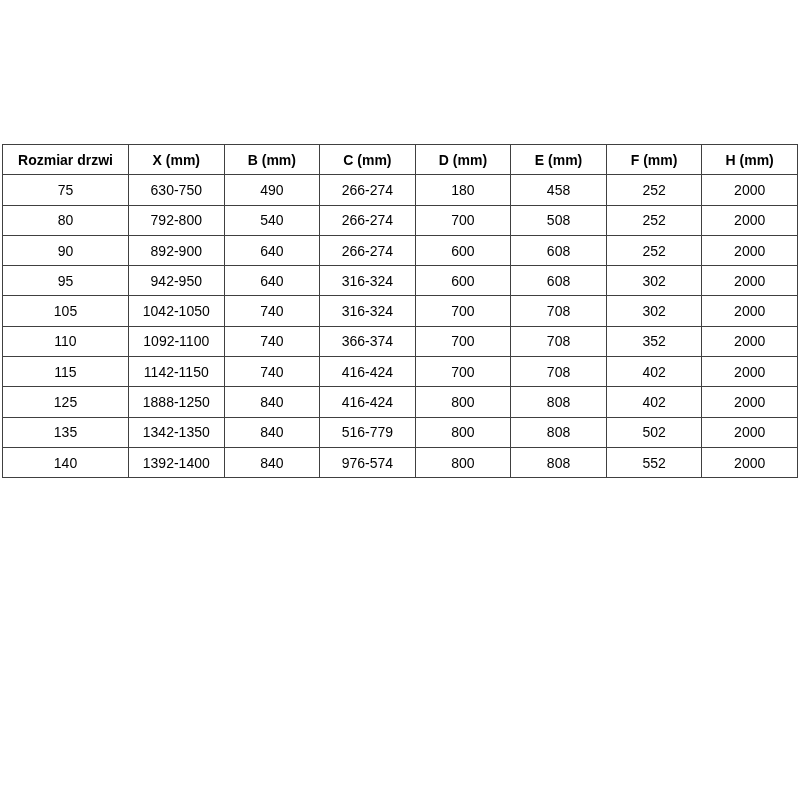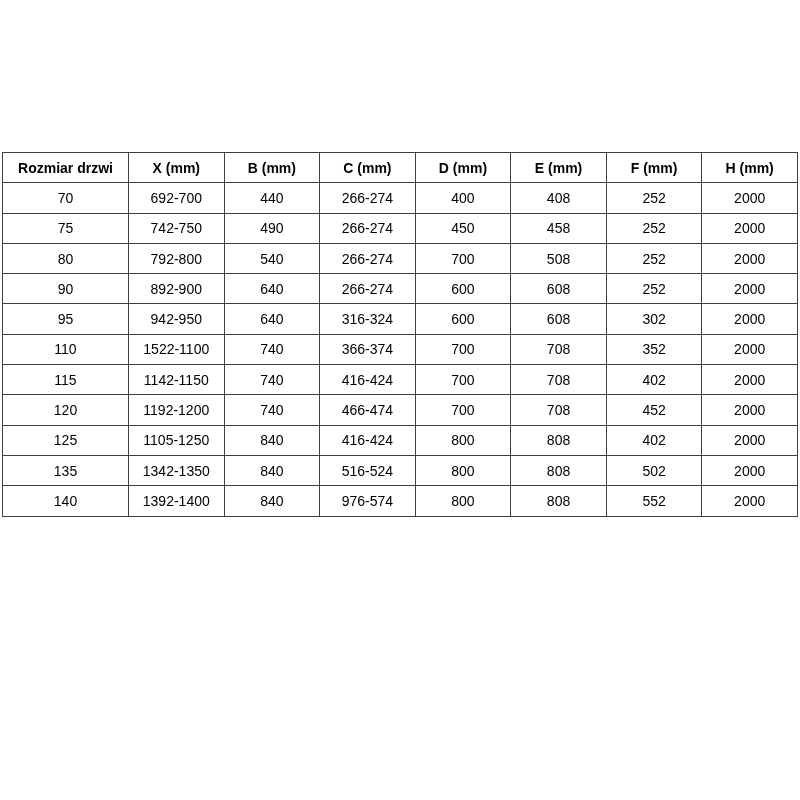--- a/index.html
+++ b/index.html
@@ -12,21 +12,21 @@
   }
   .canvas {
     position: relative;
     width: 800px;
     height: 800px;
     background: #ffffff;
     overflow: hidden;
   }
   .table-wrap {
     position: absolute;
-    top: 152px;
+    top: 144px;
     left: 2px;
     width: 796px;
   }
   table.size-table {
     border-collapse: collapse;
     width: 100%;
     table-layout: fixed;
   }
   table.size-table th,
   table.size-table td {
@@ -70,35 +70,25 @@
             <th>B (mm)</th>
             <th>C (mm)</th>
             <th>D (mm)</th>
             <th>E (mm)</th>
             <th>F (mm)</th>
             <th>H (mm)</th>
           </tr>
       </thead>
       <tbody>
           <tr>
-            <td>70</td>
-            <td>692-700</td>
-            <td>440</td>
-            <td>266-274</td>
-            <td>400</td>
-            <td>408</td>
-            <td>252</td>
-            <td>2000</td>
-          </tr>
-          <tr>
             <td>75</td>
-            <td>742-750</td>
+            <td>630-750</td>
             <td>490</td>
             <td>266-274</td>
-            <td>450</td>
+            <td>180</td>
             <td>458</td>
             <td>252</td>
             <td>2000</td>
           </tr>
           <tr>
             <td>80</td>
             <td>792-800</td>
             <td>540</td>
             <td>266-274</td>
             <td>700</td>
@@ -120,64 +110,64 @@
             <td>95</td>
             <td>942-950</td>
             <td>640</td>
             <td>316-324</td>
             <td>600</td>
             <td>608</td>
             <td>302</td>
             <td>2000</td>
           </tr>
           <tr>
+            <td>105</td>
+            <td>1042-1050</td>
+            <td>740</td>
+            <td>316-324</td>
+            <td>700</td>
+            <td>708</td>
+            <td>302</td>
+            <td>2000</td>
+          </tr>
+          <tr>
             <td>110</td>
-            <td>1522-1100</td>
+            <td>1092-1100</td>
             <td>740</td>
             <td>366-374</td>
             <td>700</td>
             <td>708</td>
             <td>352</td>
             <td>2000</td>
           </tr>
           <tr>
             <td>115</td>
             <td>1142-1150</td>
             <td>740</td>
             <td>416-424</td>
             <td>700</td>
             <td>708</td>
             <td>402</td>
             <td>2000</td>
           </tr>
           <tr>
-            <td>120</td>
-            <td>1192-1200</td>
-            <td>740</td>
-            <td>466-474</td>
-            <td>700</td>
-            <td>708</td>
-            <td>452</td>
-            <td>2000</td>
-          </tr>
-          <tr>
             <td>125</td>
-            <td>1105-1250</td>
+            <td>1888-1250</td>
             <td>840</td>
             <td>416-424</td>
             <td>800</td>
             <td>808</td>
             <td>402</td>
             <td>2000</td>
           </tr>
           <tr>
             <td>135</td>
             <td>1342-1350</td>
             <td>840</td>
-            <td>516-524</td>
+            <td>516-779</td>
             <td>800</td>
             <td>808</td>
             <td>502</td>
             <td>2000</td>
           </tr>
           <tr>
             <td>140</td>
             <td>1392-1400</td>
             <td>840</td>
             <td>976-574</td>

